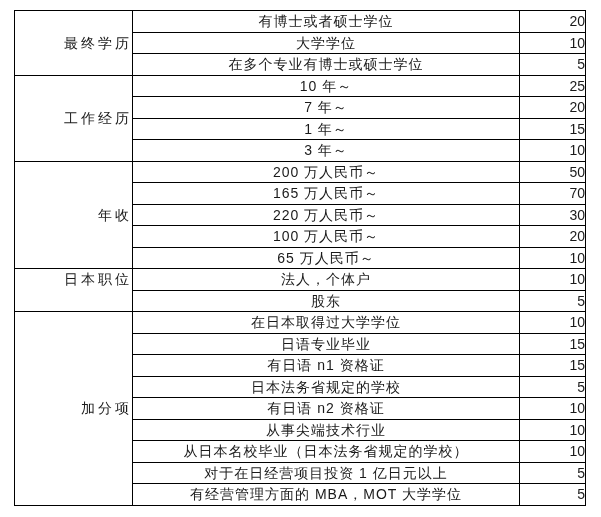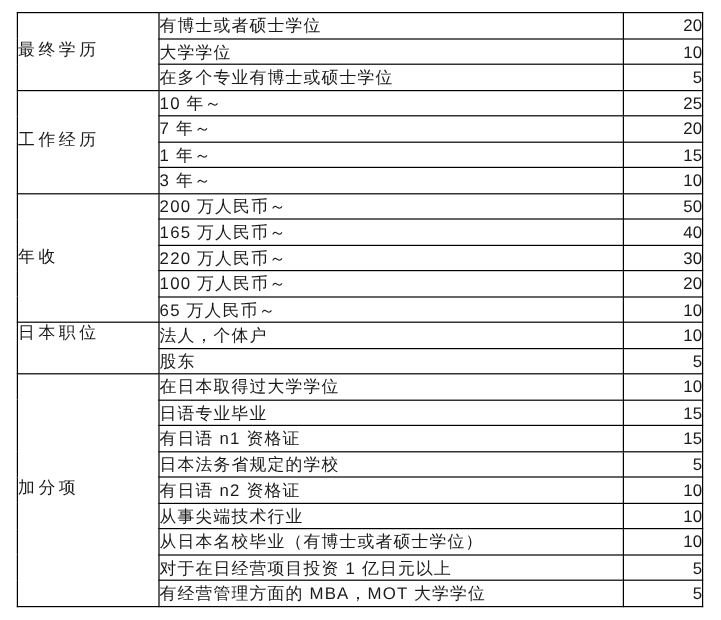--- a/index.html
+++ b/index.html
@@ -29,30 +29,29 @@
   table.score-table td {
     border: 1px solid #000000;
     font-size: 14px;
     line-height: 20px;
     padding: 0;
     overflow: hidden;
     white-space: nowrap;
   }
   tr.row { height: 21.5px; }
   td.cat {
-    text-align: left;
+    text-align: right;
     vertical-align: middle;
     letter-spacing: 3px;
-    font-family: Liberation Serif, serif;
   }
   td.cat-work { padding-bottom: 22px; margin-top: 14px; }
   td.cat-japan { vertical-align: top; padding-top: 2px; }
   td.desc {
     padding-left: 8px;
-    text-align: left;
+    text-align: center;
     letter-spacing: 1px;
   }
   td.score {
     padding-left: 7px;
     text-align: right;
   }
 </style>
 </head>
 <body>
 
@@ -97,21 +96,21 @@
         <td class="score">10</td>
       </tr>
 
       <tr class="row">
         <td class="cat" rowspan="5">年收</td>
         <td class="desc">200 万人民币～</td>
         <td class="score">50</td>
       </tr>
       <tr class="row">
         <td class="desc">165 万人民币～</td>
-        <td class="score">40</td>
+        <td class="score">70</td>
       </tr>
       <tr class="row">
         <td class="desc">220 万人民币～</td>
         <td class="score">30</td>
       </tr>
       <tr class="row">
         <td class="desc">100 万人民币～</td>
         <td class="score">20</td>
       </tr>
       <tr class="row">
@@ -148,21 +147,21 @@
       </tr>
       <tr class="row">
         <td class="desc">有日语 n2 资格证</td>
         <td class="score">10</td>
       </tr>
       <tr class="row">
         <td class="desc">从事尖端技术行业</td>
         <td class="score">10</td>
       </tr>
       <tr class="row">
-        <td class="desc">从日本名校毕业（有博士或者硕士学位）</td>
+        <td class="desc">从日本名校毕业（日本法务省规定的学校）</td>
         <td class="score">10</td>
       </tr>
       <tr class="row">
         <td class="desc">对于在日经营项目投资 1 亿日元以上</td>
         <td class="score">5</td>
       </tr>
       <tr class="row">
         <td class="desc">有经营管理方面的 MBA，MOT 大学学位</td>
         <td class="score">5</td>
       </tr>

